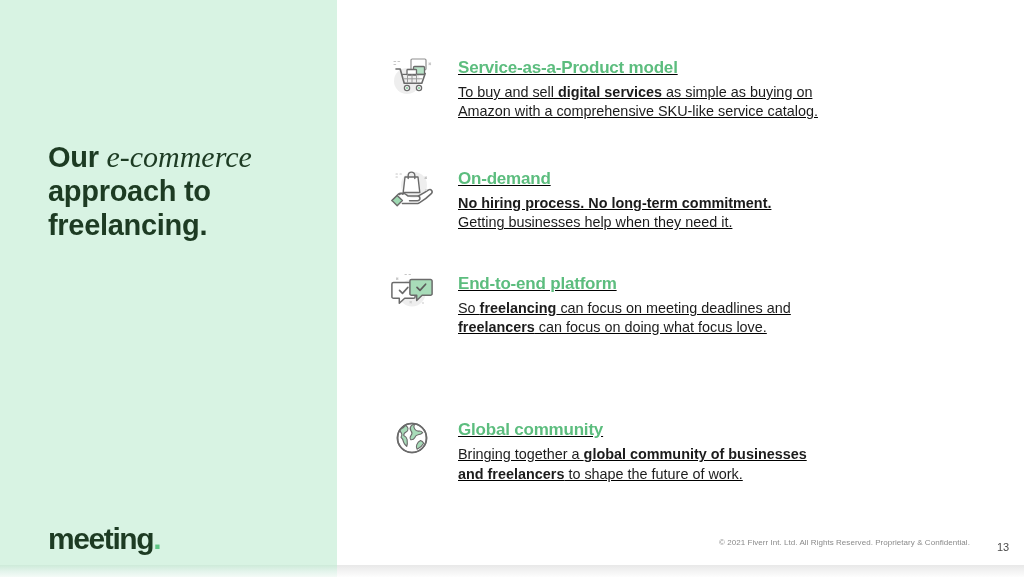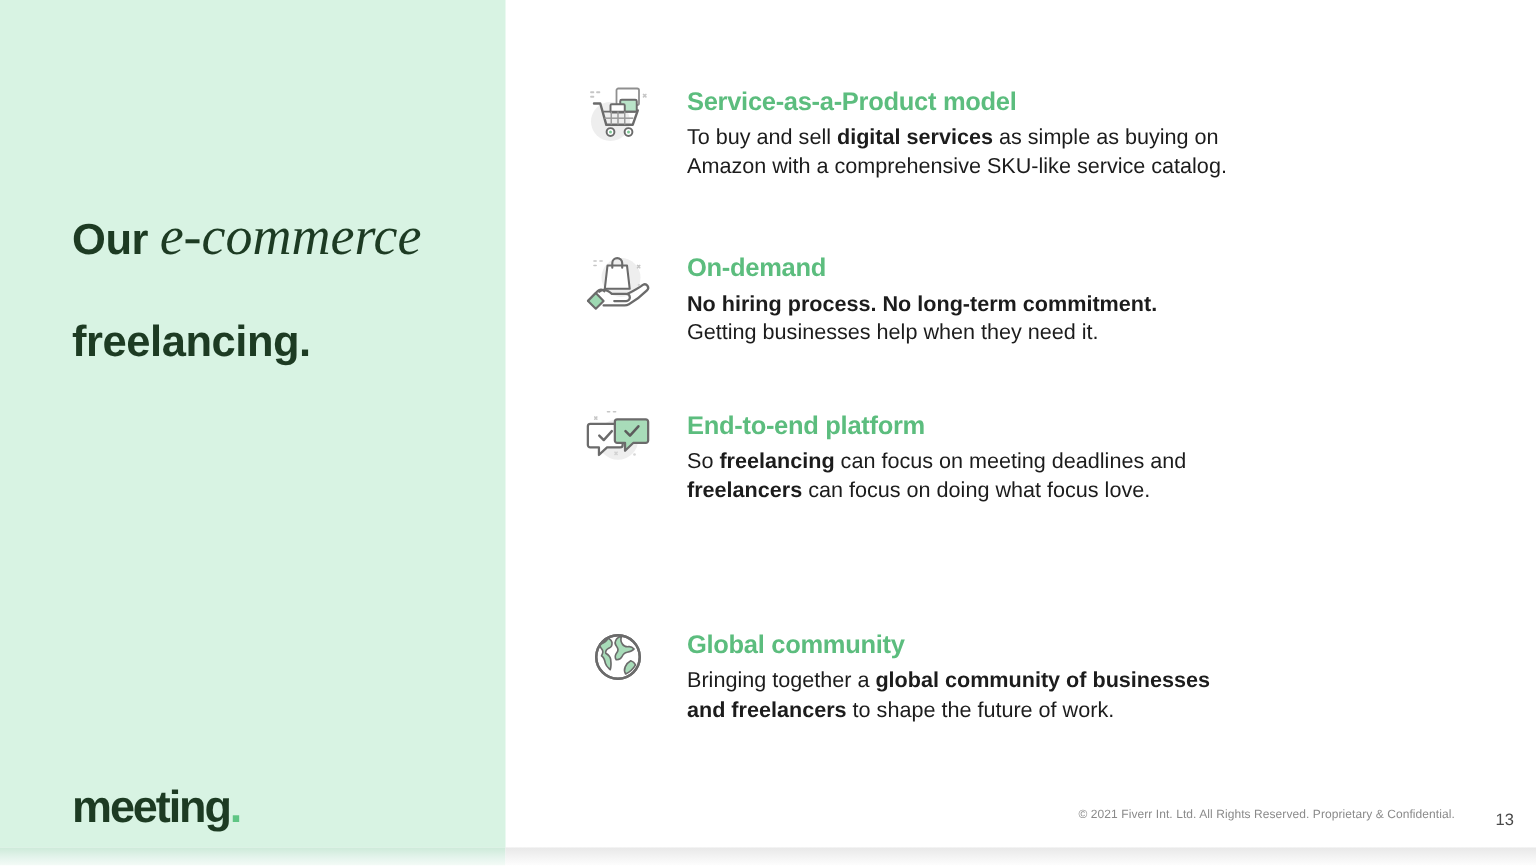--- a/index.html
+++ b/index.html
@@ -27,37 +27,37 @@
 
   .title{
     position:absolute;left:48px;top:140px;width:270px;
     color:#1d3b23;
     font-size:29px;line-height:34px;font-weight:bold;
     letter-spacing:-0.3px;
   }
   .title .ital{
     font-family:"Liberation Serif", serif;
     font-style:italic;font-weight:normal;
-    font-size:36px;letter-spacing:0px;margin-top:32px;
+    font-size:30px;letter-spacing:0px;margin-top:32px;
   }
 
   
   .logo{
     position:absolute;left:48px;top:524px;
     color:#1d3b23;
     font-size:30px;line-height:30px;font-weight:bold;
     letter-spacing:-1.4px;
   }
   .logo .dot{color:#5fc584;letter-spacing:0;}
 
   
   .items{position:absolute;left:388px;top:52px;width:600px;}
   .item{position:relative;display:flex;align-items:flex-start;}
   .item-icon{width:48px;height:48px;flex:0 0 48px;margin-right:22px;}
-  .item-body{padding-top:6px;}
+  .item-body{padding-top:6px;text-decoration:underline;}
   .item-head{
     color:#5cbd7e;font-size:17px;font-weight:bold;line-height:20px;
     letter-spacing:-0.2px;margin:0 0 5px 0;
   }
   .item-text{
     color:#1c1c1c;font-size:14.4px;line-height:19.4px;margin:0;
     max-width:360px;
   }
   .item-text b{font-weight:bold;}
 
@@ -82,21 +82,21 @@
 <body>
 
 <div class="slide">
 
   <div class="left-panel"></div>
   <div class="left-shadow"></div>
   <div class="right-shadow"></div>
 
   <div class="title">
     <span>Our </span><span class="ital">e-commerce</span><br>
-    <br>
+    <span>approach to</span><br>
     <span>freelancing.</span>
   </div>
 
   <div class="logo">
     <span>meeting</span><span class="dot">.</span>
   </div>
 
   <div class="items">
 
     <div class="item i1">

